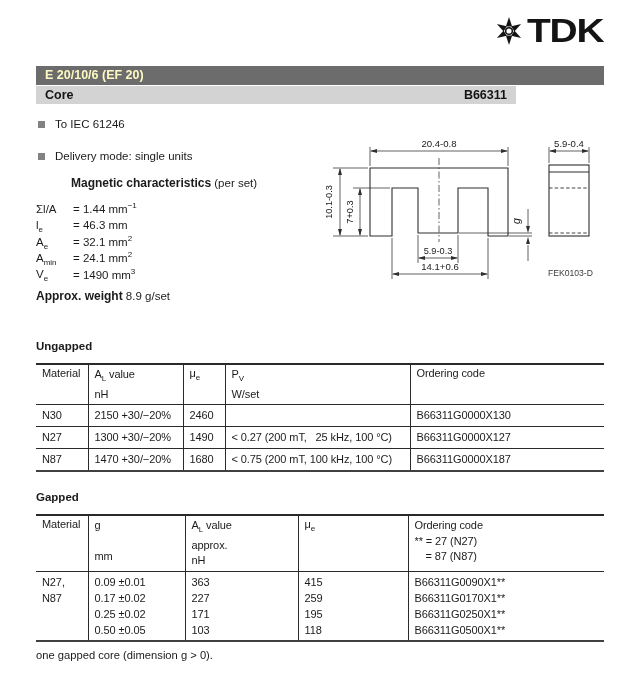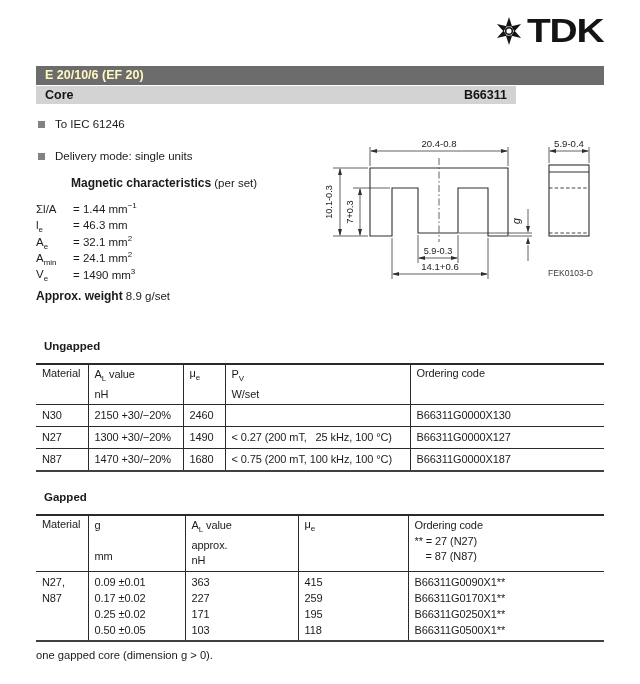--- a/index.html
+++ b/index.html
@@ -41,21 +41,21 @@
   .drawing .ln{stroke:#2f2f2f;stroke-width:1.1;fill:none;}
   .drawing .dim{stroke:#2f2f2f;stroke-width:0.75;fill:none;}
   .drawing .dash{stroke:#2f2f2f;stroke-width:0.9;fill:none;stroke-dasharray:3.5 2.2;}
   .drawing .cline{stroke:#2f2f2f;stroke-width:0.75;fill:none;stroke-dasharray:7 2.5 1.5 2.5;}
   .drawing .ah{fill:#2f2f2f;stroke:none;}
   .drawing text{font-family:"Liberation Sans",sans-serif;fill:#1b1b1b;font-size:9.6px;}
   .drawing .small{font-size:9.2px;}
   .drawing .gg{font-style:italic;font-size:10.5px;}
   .drawing .code{font-size:8.6px;fill:#3c3c3c;}
   
-  .sect-title{left:36px;font-weight:bold;font-size:11.5px;margin-left:8px;}
+  .sect-title{left:36px;font-weight:bold;font-size:11.5px;}
   table.dt{border-collapse:collapse;table-layout:fixed;width:568px;
            border-top:2px solid #2a2a2a;border-bottom:2px solid #404040;
            font-size:11px;color:#1b1b1b;}
   table.dt th,table.dt td{
     border-right:1px solid #2a2a2a;text-align:left;vertical-align:top;
     padding:2px 6px;font-weight:normal;letter-spacing:-0.1px;box-sizing:border-box;}
   table.dt th:last-child,table.dt td:last-child{border-right:none;}
   table.dt thead th{border-bottom:1px solid #2a2a2a;}
   table.ug tbody td{height:21px;line-height:17px;border-bottom:1px solid #2a2a2a;white-space:pre;margin-top:20px;}
   table.ug tbody tr:last-child td{border-bottom:none;}

